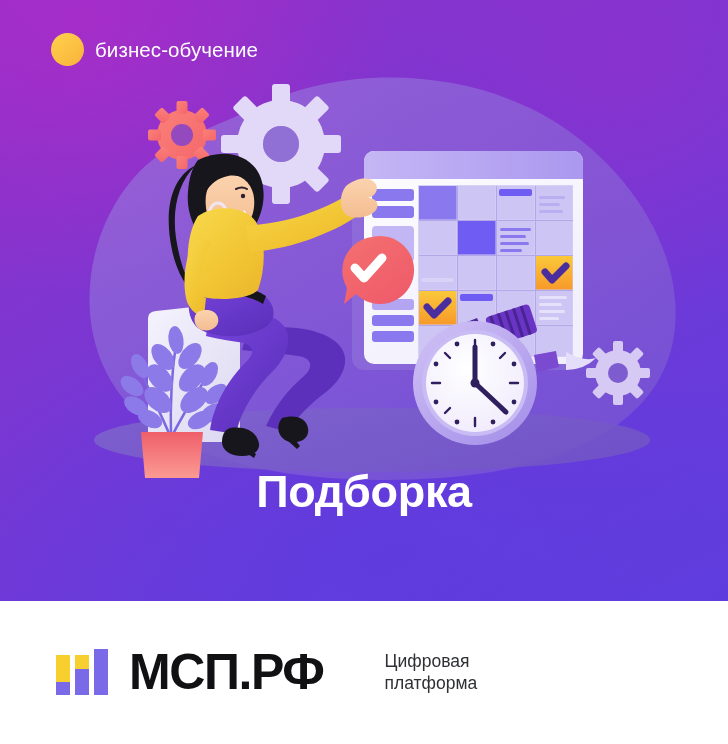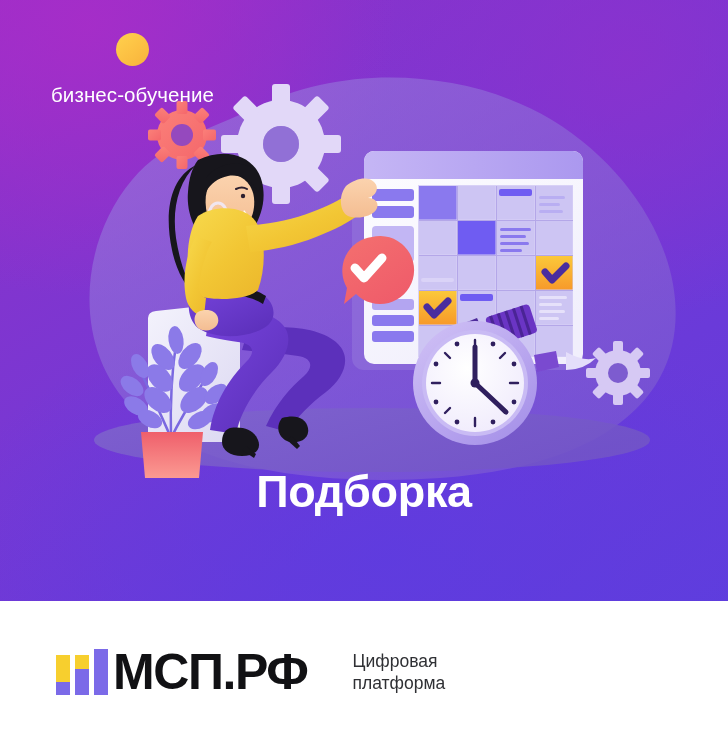--- a/index.html
+++ b/index.html
@@ -51,23 +51,22 @@
     background: radial-gradient(ellipse at 50% 50%, rgba(92,60,224,0.75) 0%, rgba(92,60,224,0) 72%);
     pointer-events: none;
   }
 
   
   .header {
     position: absolute;
     left: 51px; top: 33px;
     display: flex;
     align-items: center;
-    gap: 17px;
+    gap: 11px;
     z-index: 30;
-    flex-direction: column;
   }
   .header-dot {
     width: 33px; height: 33px;
     border-radius: 50%;
     background: linear-gradient(140deg, #ffd14d 0%, #fcc043 55%, #f7b23c 100%);
     flex: 0 0 auto;
   }
   .header-label {
     color: #ffffff;
     font-size: 20.5px;
@@ -109,21 +108,21 @@
     width: 728px;
     height: 143px;
     background: #ffffff;
     display: flex;
     align-items: center;
     z-index: 30;
   }
   .footer-inner {
     display: flex;
     align-items: center;
-    gap: 5px;
+    gap: 21px;
     margin-left: 56px;
     margin-top: -2px;
   }
   .logo-mark {
     flex: 0 0 auto;
     display: block;
   }
   .logo-word {
     color: #111114;
     font-size: 50px;

